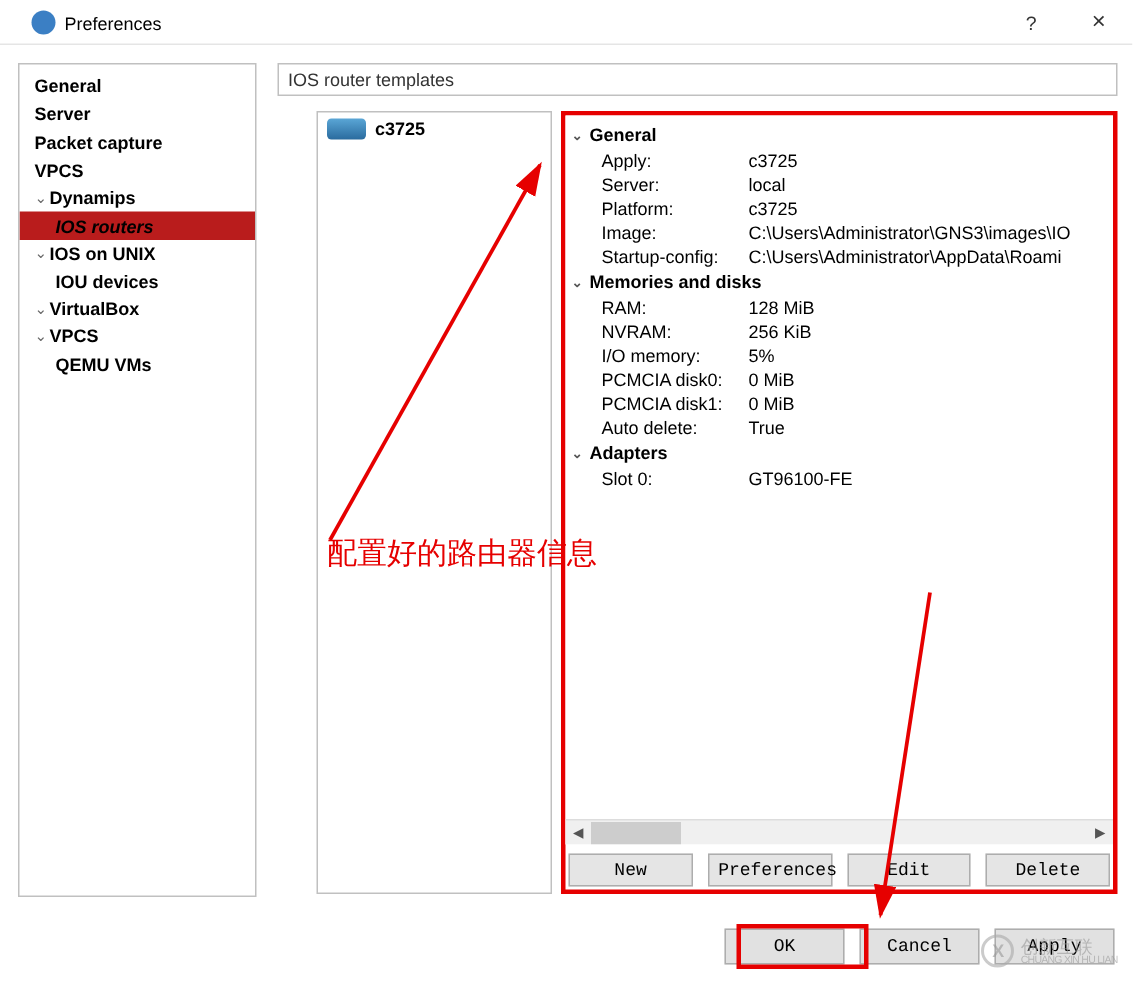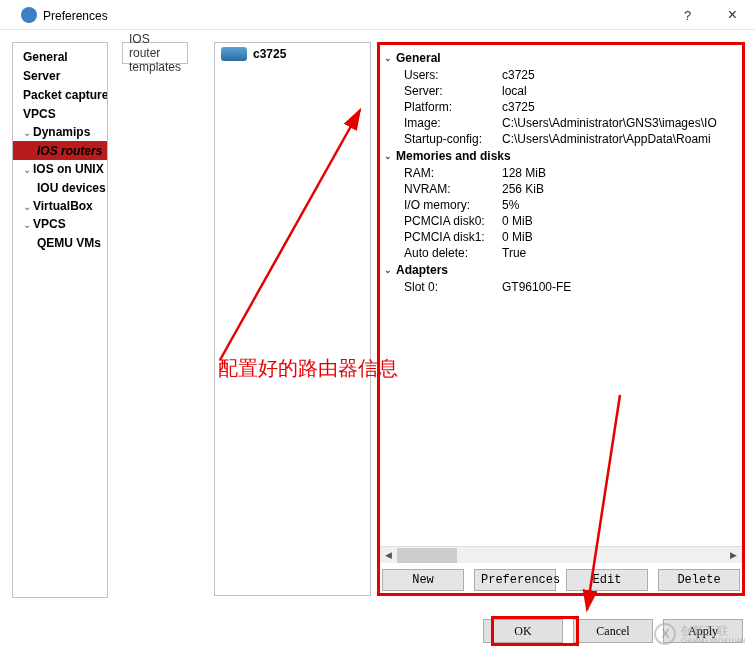--- a/index.html
+++ b/index.html
@@ -92,21 +92,22 @@
 .sidebar .caret {
   display: inline-block;
   width: 8px;
   font-size: 10px;
   font-weight: normal;
   color: #666;
 }
 .main-area {
   flex: 1;
   display: flex;
-  flex-direction: row;
+  flex-direction: column;
+  gap: 10px;
   border-radius: 10px;
 }
 .main-header {
   border: 1px solid #c0c0c0;
   height: 22px;
   display: flex;
   align-items: center;
   padding: 0 6px;
   font-family: "Courier New", monospace;
   font-size: 15px;
@@ -234,21 +235,21 @@
   right: 12px;
   bottom: 12px;
   display: flex;
   gap: 10px;
 }
 .dialog-buttons button {
   width: 80px;
   height: 24px;
   background: #e1e1e1;
   border: 1px solid #adadad;
-  font-family: Liberation Serif, serif;
+  font-family: Liberation Mono, monospace;
   font-size: 12px;
 }
 .ok-highlight {
   position: absolute;
   border: 3px solid #e60000;
   width: 88px;
   height: 30px;
   bottom: 9px;
   right: 176px;
   pointer-events: none;
@@ -356,21 +357,21 @@
         </div>
       </div>
       <div class="detail-wrap">
         <div class="detail-panel">
           <div class="detail-content">
             <div class="group-head">
                 <span class="caret2">⌄</span>
                 <span>General</span>
               </div>
             <div class="prop-row">
-                <span class="prop-label">Users:</span>
+                <span class="prop-label">Apply:</span>
                 <span class="prop-value">c3725</span>
               </div>
             <div class="prop-row">
                 <span class="prop-label">Server:</span>
                 <span class="prop-value">local</span>
               </div>
             <div class="prop-row">
                 <span class="prop-label">Platform:</span>
                 <span class="prop-value">c3725</span>
               </div>

